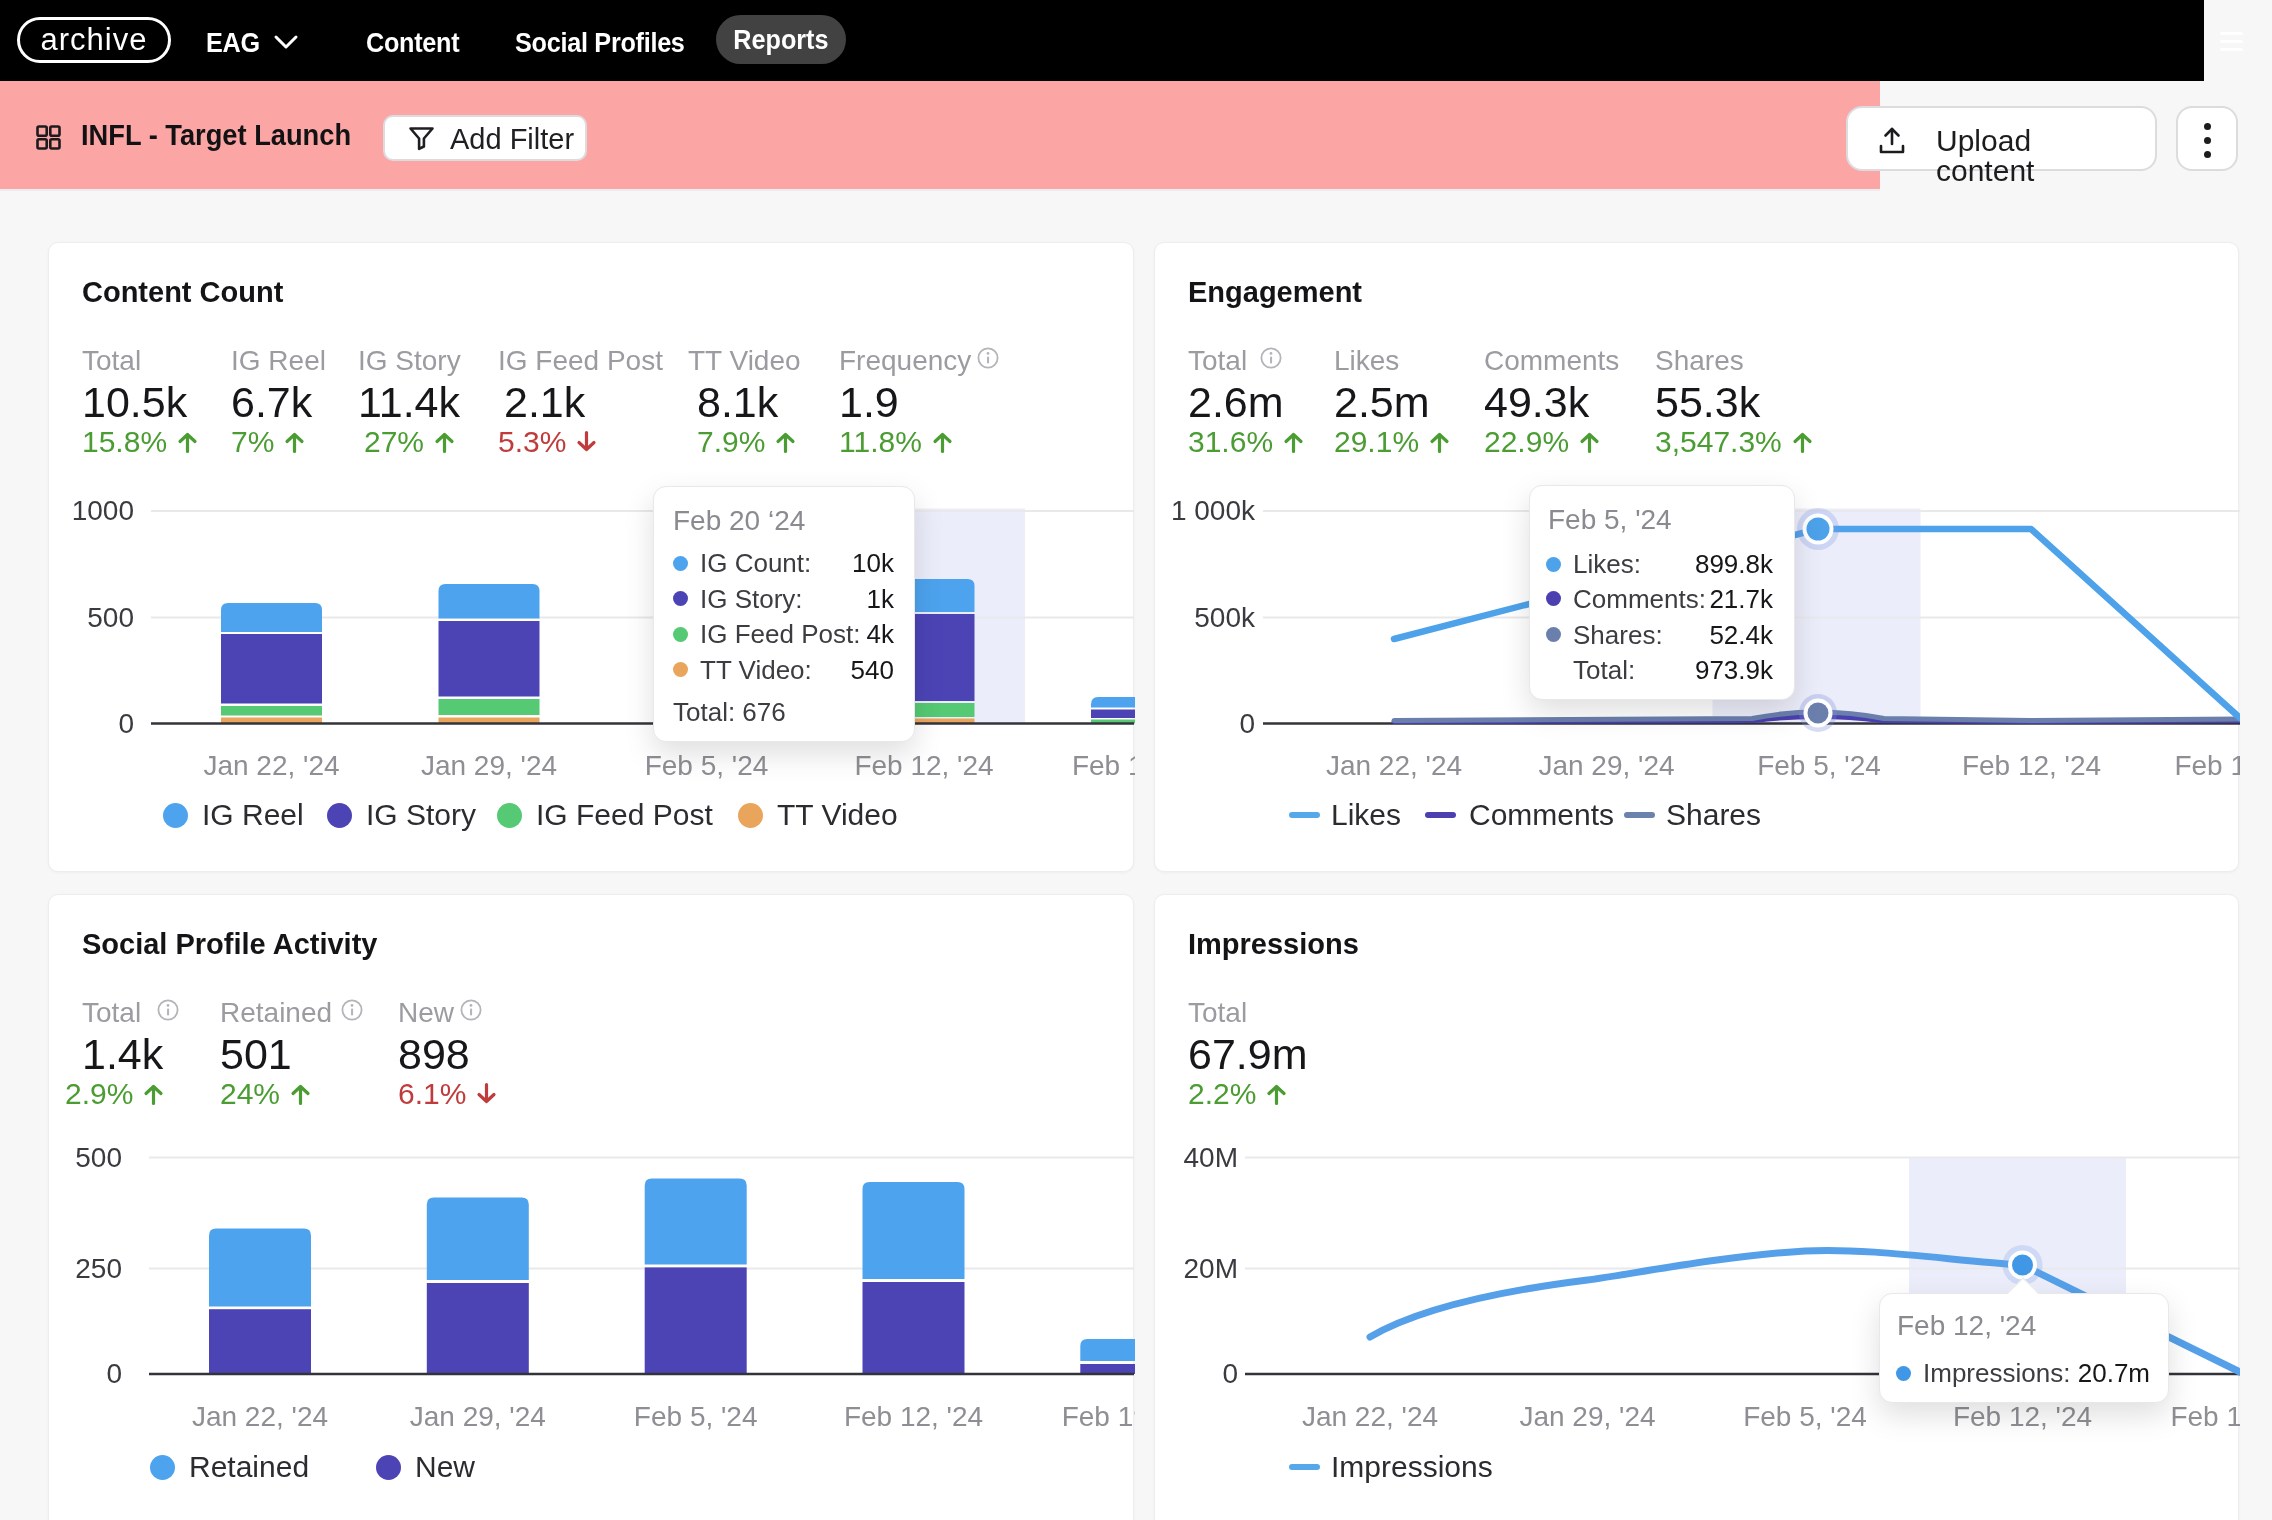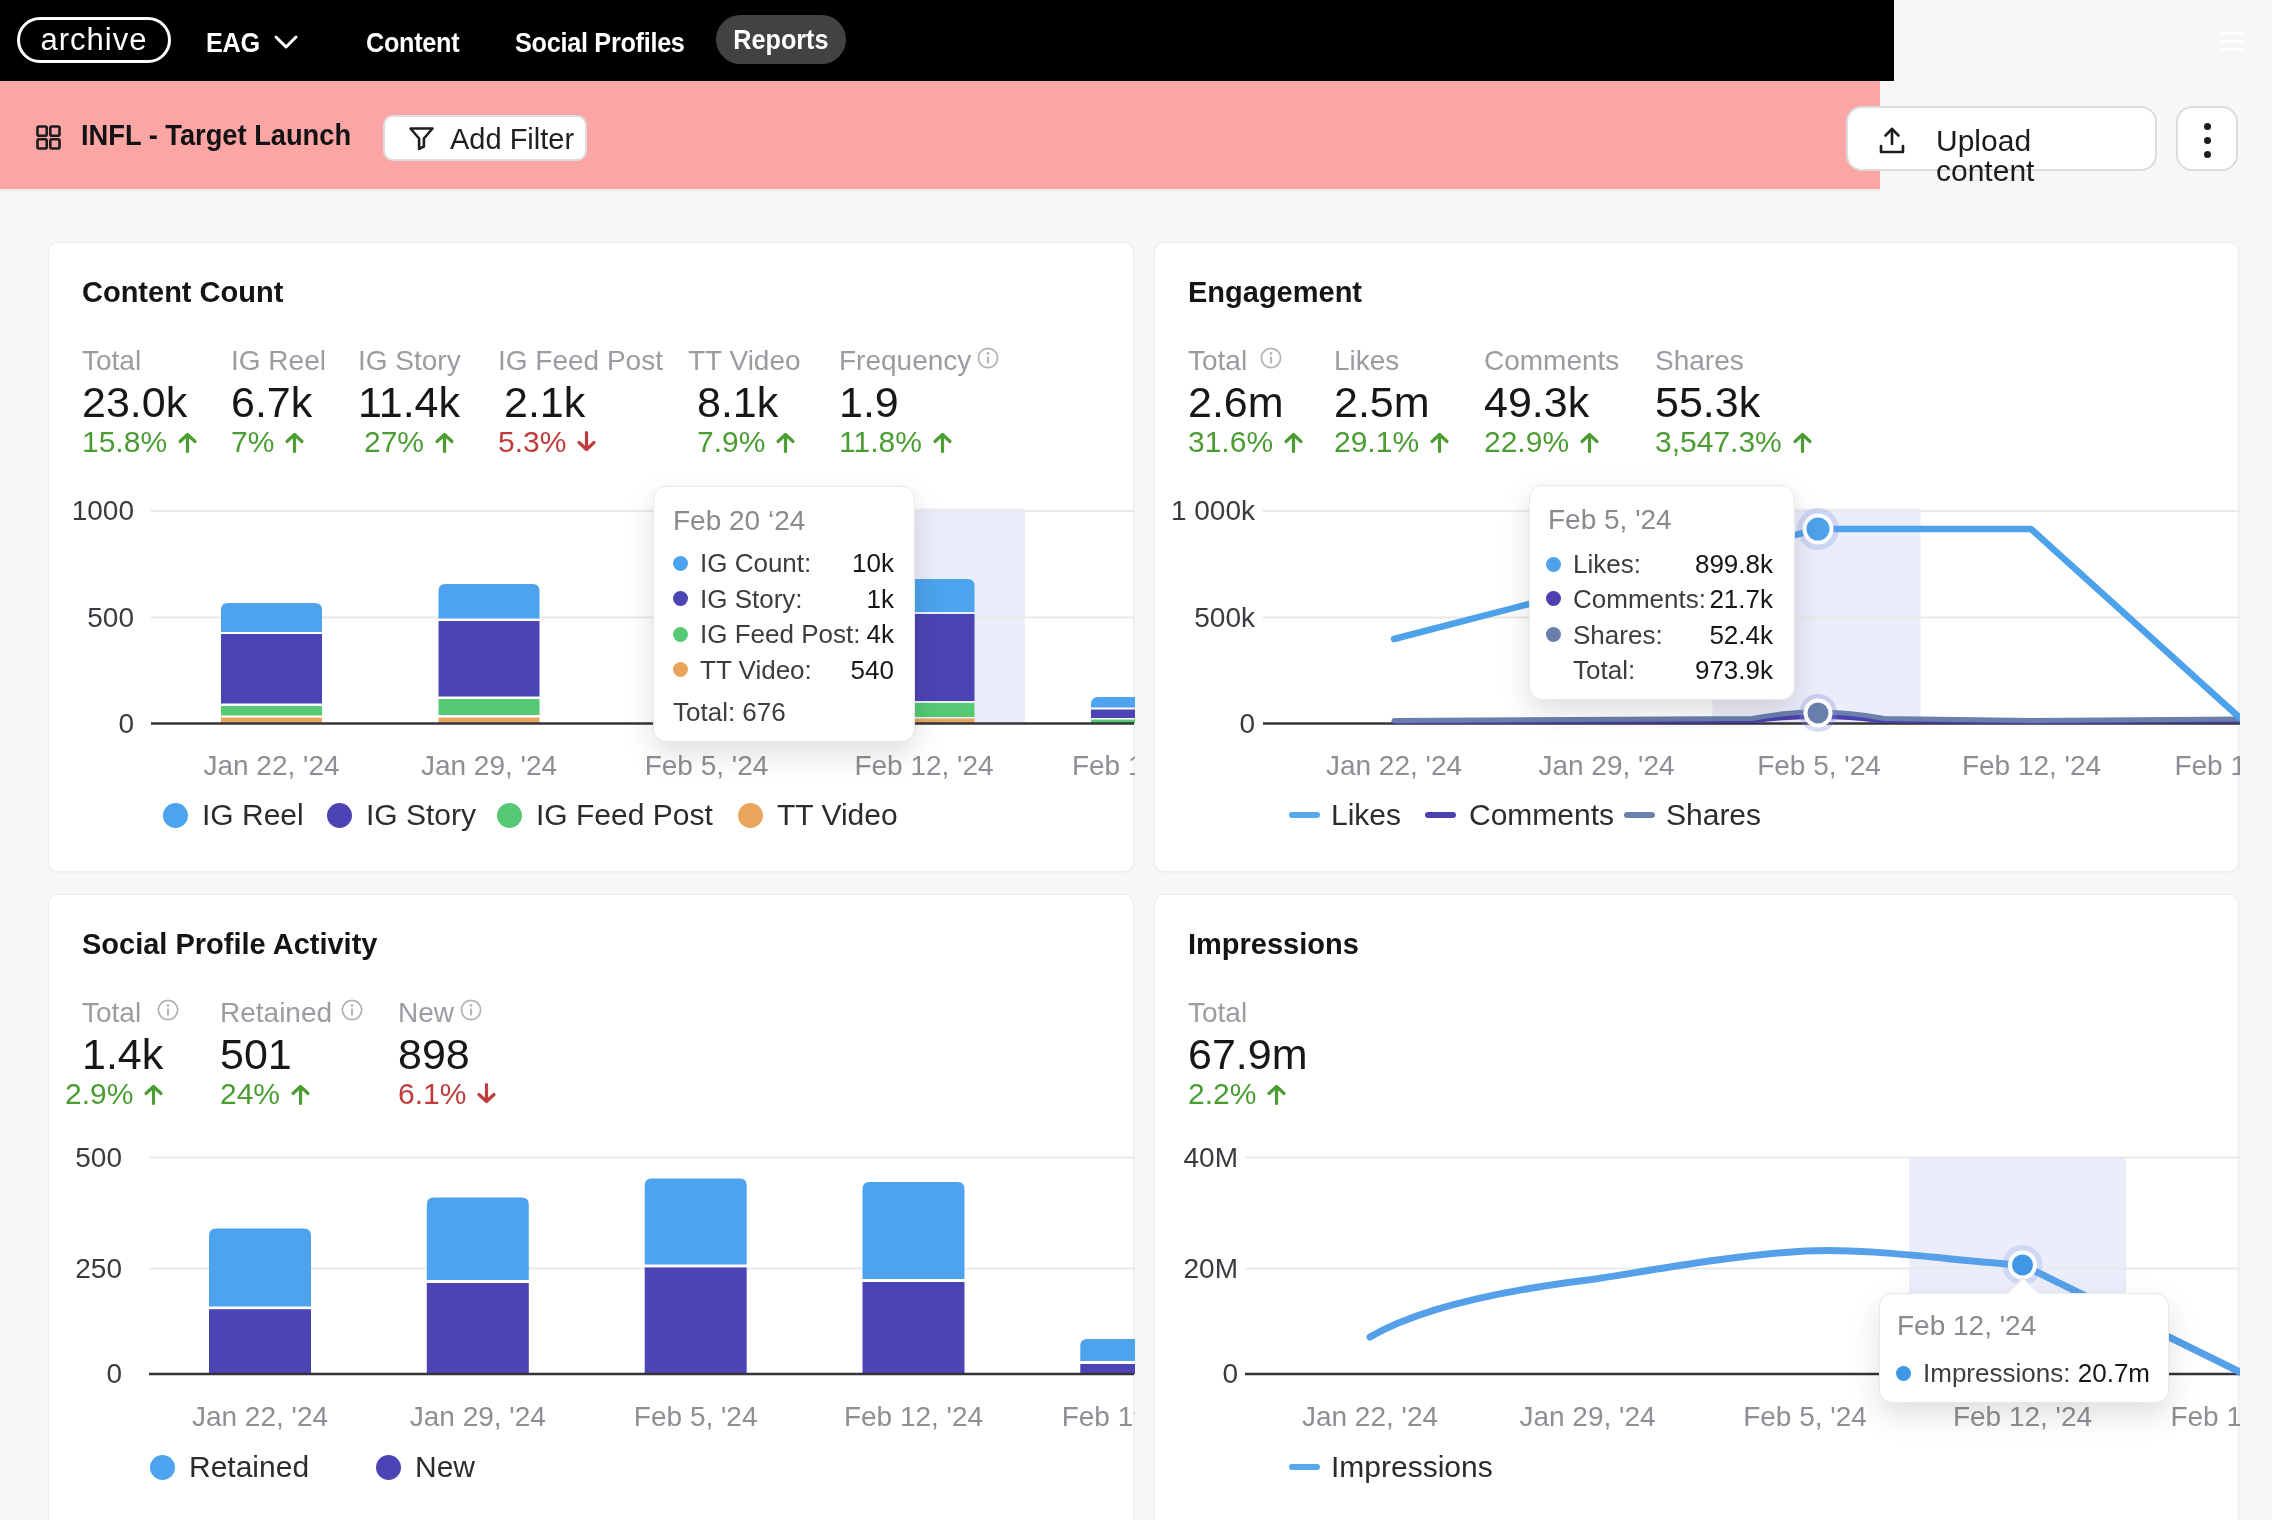--- a/index.html
+++ b/index.html
@@ -1,21 +1,21 @@
 <!DOCTYPE html>
 <html><head>
 <meta charset="utf-8">
 <style>
 * { margin:0; padding:0; box-sizing:border-box; }
 html,body { width:2272px; height:1520px; overflow:hidden; }
 body { font-family:"Liberation Sans", sans-serif; background:#f7f7f8; position:relative; }
 .abs { position:absolute; }
 
 
-#nav { position:absolute; left:0; top:0; width:1894px; height:81px; background:#000; }
+#nav { position:absolute; left:0; top:0; width:2204px; height:81px; background:#000; }
 #logo { position:absolute; left:17px; top:17px; width:154px; height:46px; border:3px solid #fff; border-radius:24px; color:#fff; font-size:31px; letter-spacing:1px; text-align:center; line-height:40px; }
 .navtxt { position:absolute; color:#fff; font-size:28px; font-weight:600; top:27px; letter-spacing:-0.3px; transform:scaleX(0.9); transform-origin:left center; }
 #reports { position:absolute; left:716px; top:15px; width:130px; height:49px; background:#424242; border-radius:25px; color:#fff; font-size:28px; font-weight:600; text-align:center; line-height:49px; }
 .hline { position:absolute; left:2220px; width:23px; height:3.4px; background:#fff; border-radius:2px; }
 
 
 #hdr { position:absolute; left:0; top:81px; width:1880px; height:110px; background:#fca5a5; border-bottom:2px solid #ededef; }
 #ptitle { position:absolute; left:81px; top:40px; font-size:29px; font-weight:700; color:#121214; line-height:1; }
 .btn { position:absolute; background:#fff; border:2px solid #dcdcde; }
 #addfilter { left:383px; top:34px; width:204px; height:46px; border-radius:10px; }
@@ -99,21 +99,21 @@
   <div class="slabel" style="left:182px;">IG Reel</div>
   <div class="slabel" style="left:309px;">IG Story</div>
   <div class="slabel" style="left:449px;">IG Feed Post</div>
   <div class="slabel" style="left:639px;">TT Video</div>
   <div class="slabel" style="left:790px;">Frequency</div>
   <svg class="abs" style="left:928px; top:104px;" width="22" height="22" viewBox="0 0 22 22">
       <circle cx="11" cy="11" r="9.6" fill="none" stroke="#b4b4b9" stroke-width="1.8"></circle>
       <rect x="10" y="9.6" width="2.1" height="6.8" rx="1" fill="#b4b4b9"></rect>
       <circle cx="11" cy="6.4" r="1.4" fill="#b4b4b9"></circle>
     </svg>
-  <div class="sval" style="left:33px;">23.0k</div>
+  <div class="sval" style="left:33px;">10.5k</div>
   <div class="sval" style="left:182px;">6.7k</div>
   <div class="sval" style="left:309px;">11.4k</div>
   <div class="sval" style="left:455px;">2.1k</div>
   <div class="sval" style="left:648px;">8.1k</div>
   <div class="sval" style="left:790px;">1.9</div>
   <div class="schg green" style="left:33px; display:flex; align-items:center; gap:10px;">15.8% <svg width="21" height="24" viewBox="0 0 21 24">
         <path d="M10.5 21.5 V4.5 M3 11.5 L10.5 4.5 L18 11.5" fill="none" stroke="#4b9d33" stroke-width="3.2" stroke-linecap="round" stroke-linejoin="round"></path>
       </svg></div>
   <div class="schg green" style="left:182px; display:flex; align-items:center; gap:10px;">7% <svg width="21" height="24" viewBox="0 0 21 24">
         <path d="M10.5 21.5 V4.5 M3 11.5 L10.5 4.5 L18 11.5" fill="none" stroke="#4b9d33" stroke-width="3.2" stroke-linecap="round" stroke-linejoin="round"></path>

